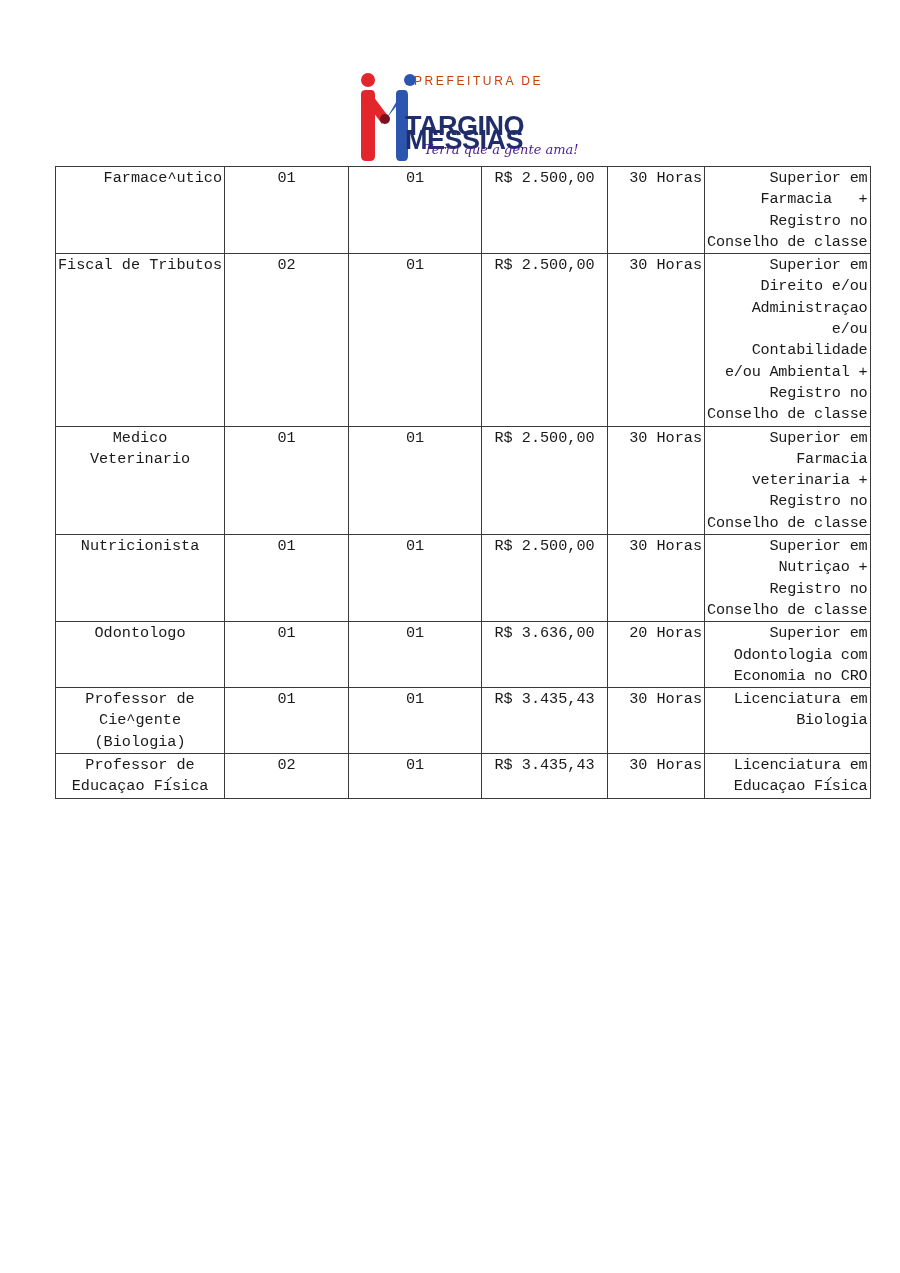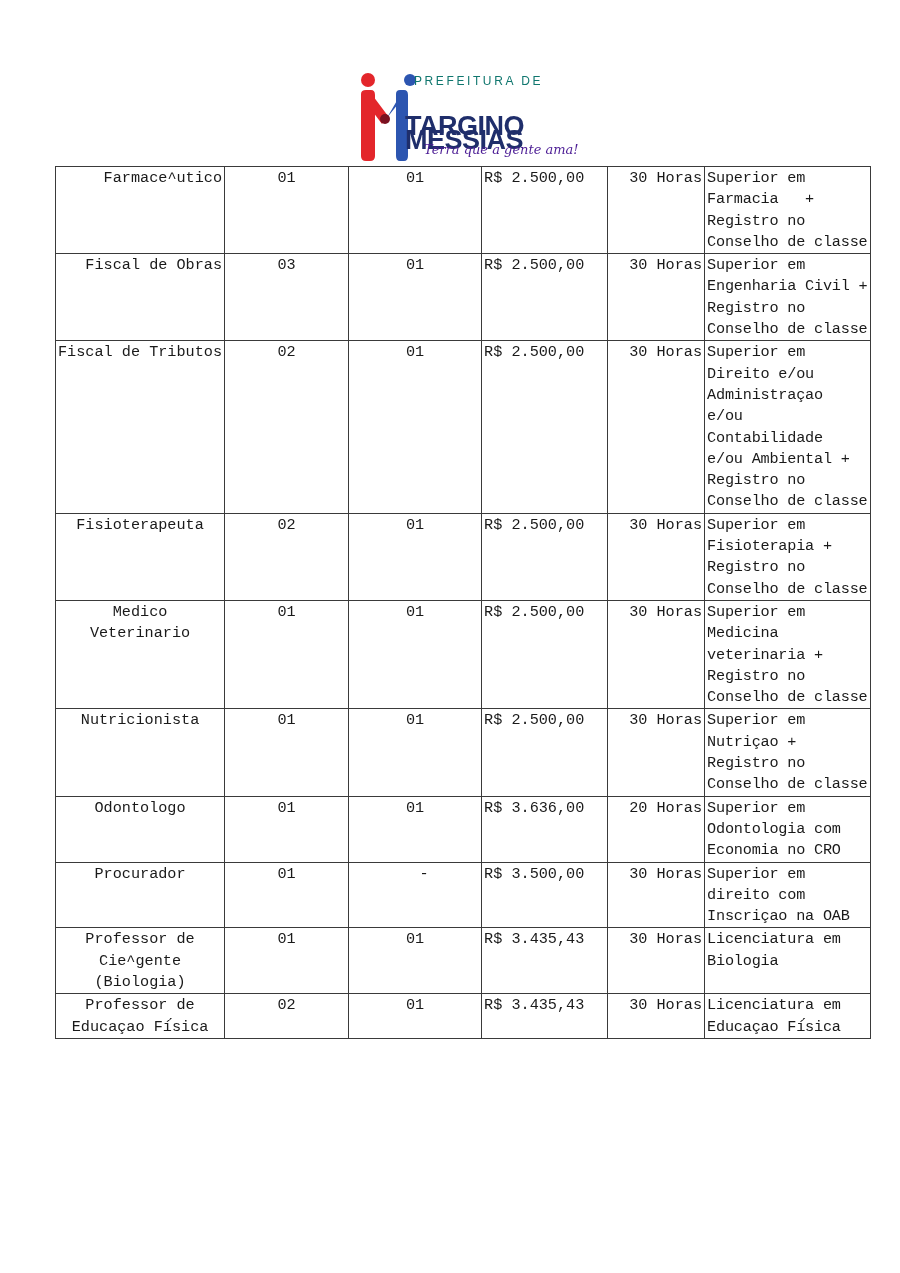--- a/index.html
+++ b/index.html
@@ -28,21 +28,21 @@
       left: 47px;
       top: 0;
       font-family: "Liberation Sans", sans-serif;
     }
     .logo-pref {
       position: absolute;
       left: 9px;
       top: 2px;
       font-size: 12px;
       letter-spacing: 2.6px;
-      color: #0f766e;
+      color: #c2410c;
       white-space: nowrap;
     }
     .logo-messias, .logo-targino {
       position: absolute;
       left: 0;
       font-size: 27px;
       font-weight: bold;
       color: #1f2e6b;
       letter-spacing: -0.5px;
       white-space: nowrap;
@@ -73,23 +73,23 @@
     }
     table.jobs td {
       border: 1.2px solid #3a3a3a;
       vertical-align: top;
       padding: 1px 2px 0 2px;
       overflow: hidden;
     }
     td.c-name { text-align: right; padding-right: 5px; }
     td.c-name.center { text-align: center; }
     td.c-vac, td.c-res { text-align: center; }
-    td.c-sal { text-align: left; padding-right: 12px; }
+    td.c-sal { text-align: center; padding-right: 12px; }
     td.c-hours { text-align: right; padding-right: 8px; }
-    td.c-req { text-align: left; padding: 1px 0 0 0; letter-spacing: -0.2px; }
+    td.c-req { text-align: right; padding: 1px 0 0 0; letter-spacing: -0.2px; }
     .req-line { display: block; white-space: nowrap; }
     .name-line { display: block; white-space: nowrap; }
   </style>
 </head>
 <body>
 
 <div class="logo">
   <svg width="60" height="92" viewBox="0 0 60 92">
 
     <circle cx="10" cy="8" r="7" fill="#e3262b"></circle>
@@ -135,35 +135,20 @@
       <td class="c-hours">30 Horas</td>
       <td class="c-req">
         <span class="req-line">Superior em</span>
         <span class="req-line" style="white-space:pre">Farmacia   +</span>
         <span class="req-line">Registro no</span>
         <span class="req-line">Conselho de classe</span>
       </td>
     </tr>
 
 
-    <tr style="height:86px">
-      <td class="c-name">
-          <span class="name-line">Fiscal de Obras</span>
-        </td>
-      <td class="c-vac">03</td>
-      <td class="c-res">01</td>
-      <td class="c-sal">R$ 2.500,00</td>
-      <td class="c-hours">30 Horas</td>
-      <td class="c-req">
-        <span class="req-line">Superior em</span>
-        <span class="req-line">Engenharia Civil +</span>
-        <span class="req-line">Registro no</span>
-        <span class="req-line">Conselho de classe</span>
-      </td>
-    </tr>
 
     <tr style="height:171px">
       <td class="c-name">
           <span class="name-line">Fiscal de Tributos</span>
         </td>
       <td class="c-vac">02</td>
       <td class="c-res">01</td>
       <td class="c-sal">R$ 2.500,00</td>
       <td class="c-hours">30 Horas</td>
       <td class="c-req">
@@ -171,48 +156,33 @@
         <span class="req-line">Direito e/ou</span>
         <span class="req-line">Administraçao</span>
         <span class="req-line">e/ou</span>
         <span class="req-line">Contabilidade</span>
         <span class="req-line">e/ou Ambiental +</span>
         <span class="req-line">Registro no</span>
         <span class="req-line">Conselho de classe</span>
       </td>
     </tr>
 
-    <tr style="height:86px">
-      <td class="c-name center">
-          <span class="name-line">Fisioterapeuta</span>
-        </td>
-      <td class="c-vac">02</td>
-      <td class="c-res">01</td>
-      <td class="c-sal">R$ 2.500,00</td>
-      <td class="c-hours">30 Horas</td>
-      <td class="c-req">
-        <span class="req-line">Superior em</span>
-        <span class="req-line">Fisioterapia +</span>
-        <span class="req-line">Registro no</span>
-        <span class="req-line">Conselho de classe</span>
-      </td>
-    </tr>
 
     <tr style="height:107px">
       <td class="c-name center">
         <span class="name-line">Medico</span>
         <span class="name-line">Veterinario</span>
       </td>
       <td class="c-vac">01</td>
       <td class="c-res">01</td>
       <td class="c-sal">R$ 2.500,00</td>
       <td class="c-hours">30 Horas</td>
       <td class="c-req">
         <span class="req-line">Superior em</span>
-        <span class="req-line">Medicina</span>
+        <span class="req-line">Farmacia</span>
         <span class="req-line">veterinaria +</span>
         <span class="req-line">Registro no</span>
         <span class="req-line">Conselho de classe</span>
       </td>
     </tr>
 
     <tr style="height:86px">
       <td class="c-name center">
           <span class="name-line">Nutricionista</span>
         </td>
@@ -236,34 +206,20 @@
       <td class="c-res">01</td>
       <td class="c-sal">R$ 3.636,00</td>
       <td class="c-hours">20 Horas</td>
       <td class="c-req">
         <span class="req-line">Superior em</span>
         <span class="req-line">Odontologia com</span>
         <span class="req-line">Economia no CRO</span>
       </td>
     </tr>
 
-    <tr style="height:65px">
-      <td class="c-name center">
-          <span class="name-line">Procurador</span>
-        </td>
-      <td class="c-vac">01</td>
-      <td class="c-res" style="padding-left:20px">-</td>
-      <td class="c-sal">R$ 3.500,00</td>
-      <td class="c-hours">30 Horas</td>
-      <td class="c-req">
-        <span class="req-line">Superior em</span>
-        <span class="req-line">direito com</span>
-        <span class="req-line">Inscriçao na OAB</span>
-      </td>
-    </tr>
 
     <tr style="height:64px">
       <td class="c-name center">
         <span class="name-line">Professor de</span>
         <span class="name-line">Cie^gente</span>
         <span class="name-line">(Biologia)</span>
       </td>
       <td class="c-vac">01</td>
       <td class="c-res">01</td>
       <td class="c-sal">R$ 3.435,43</td>

